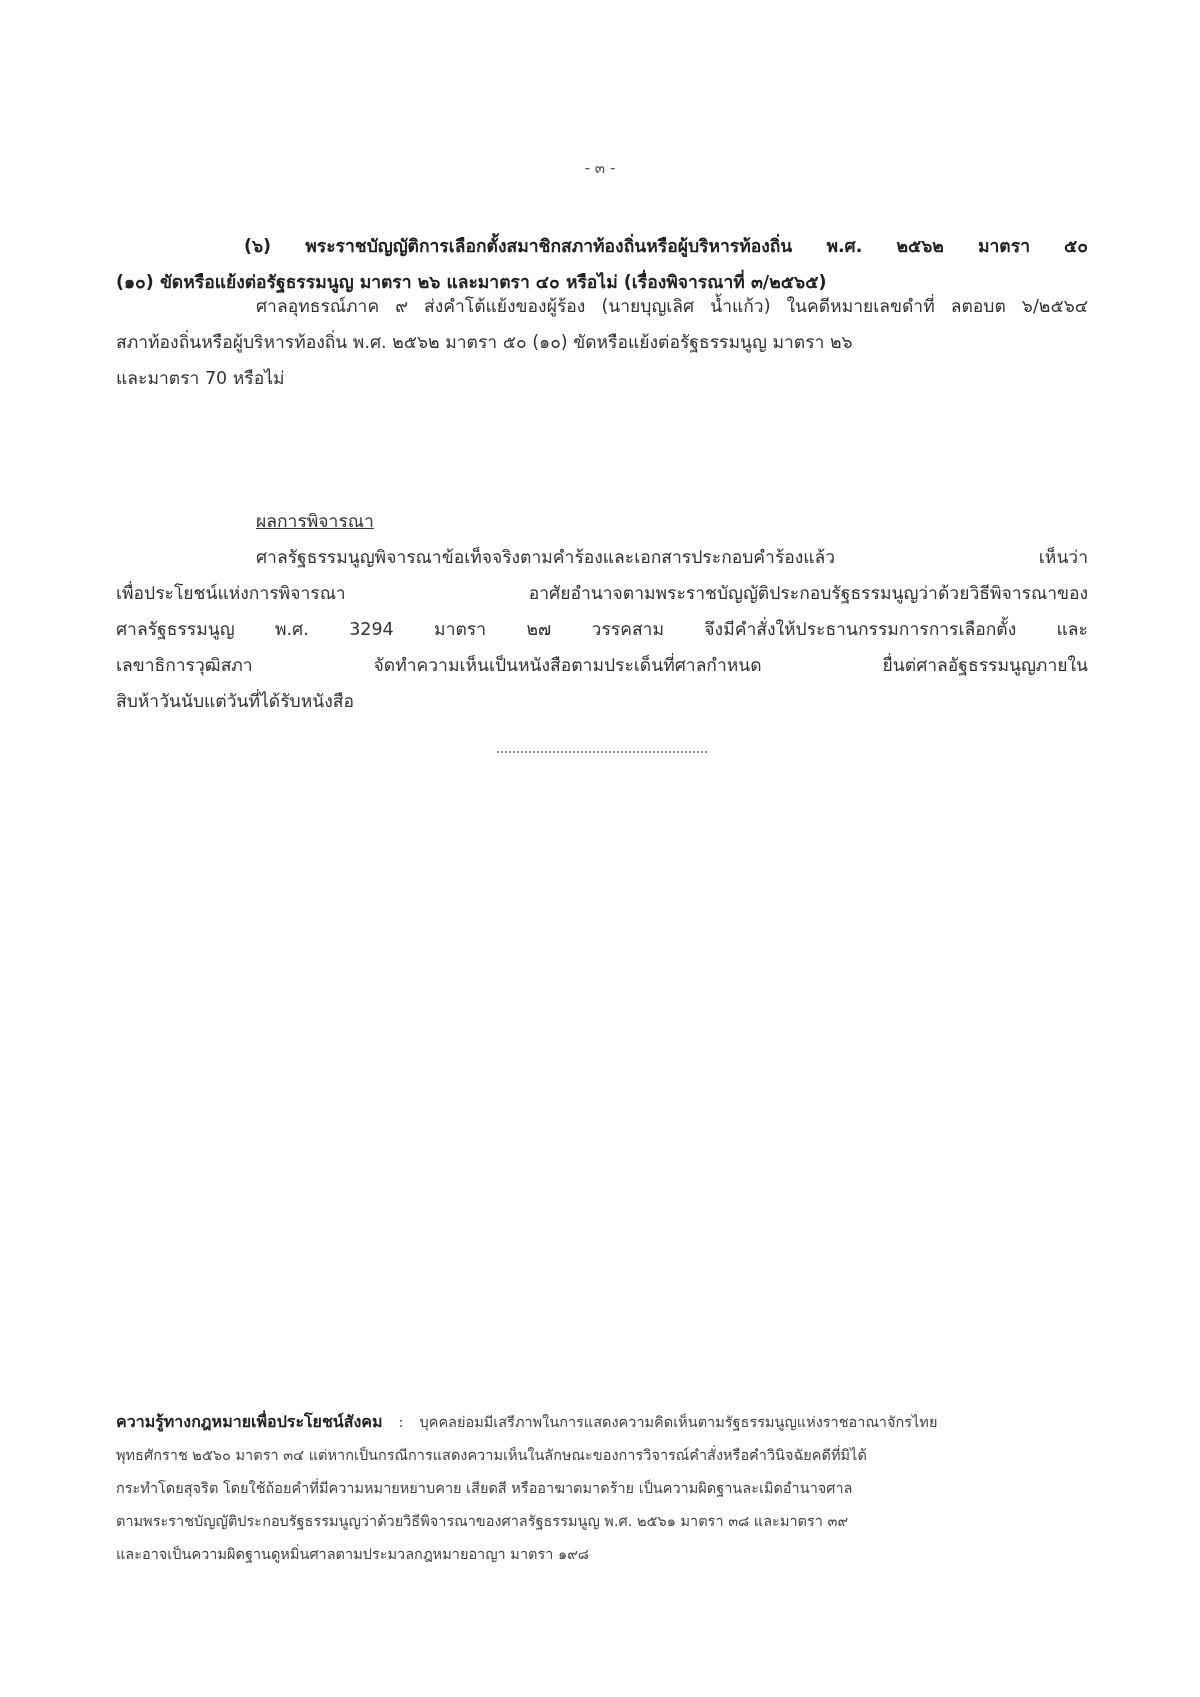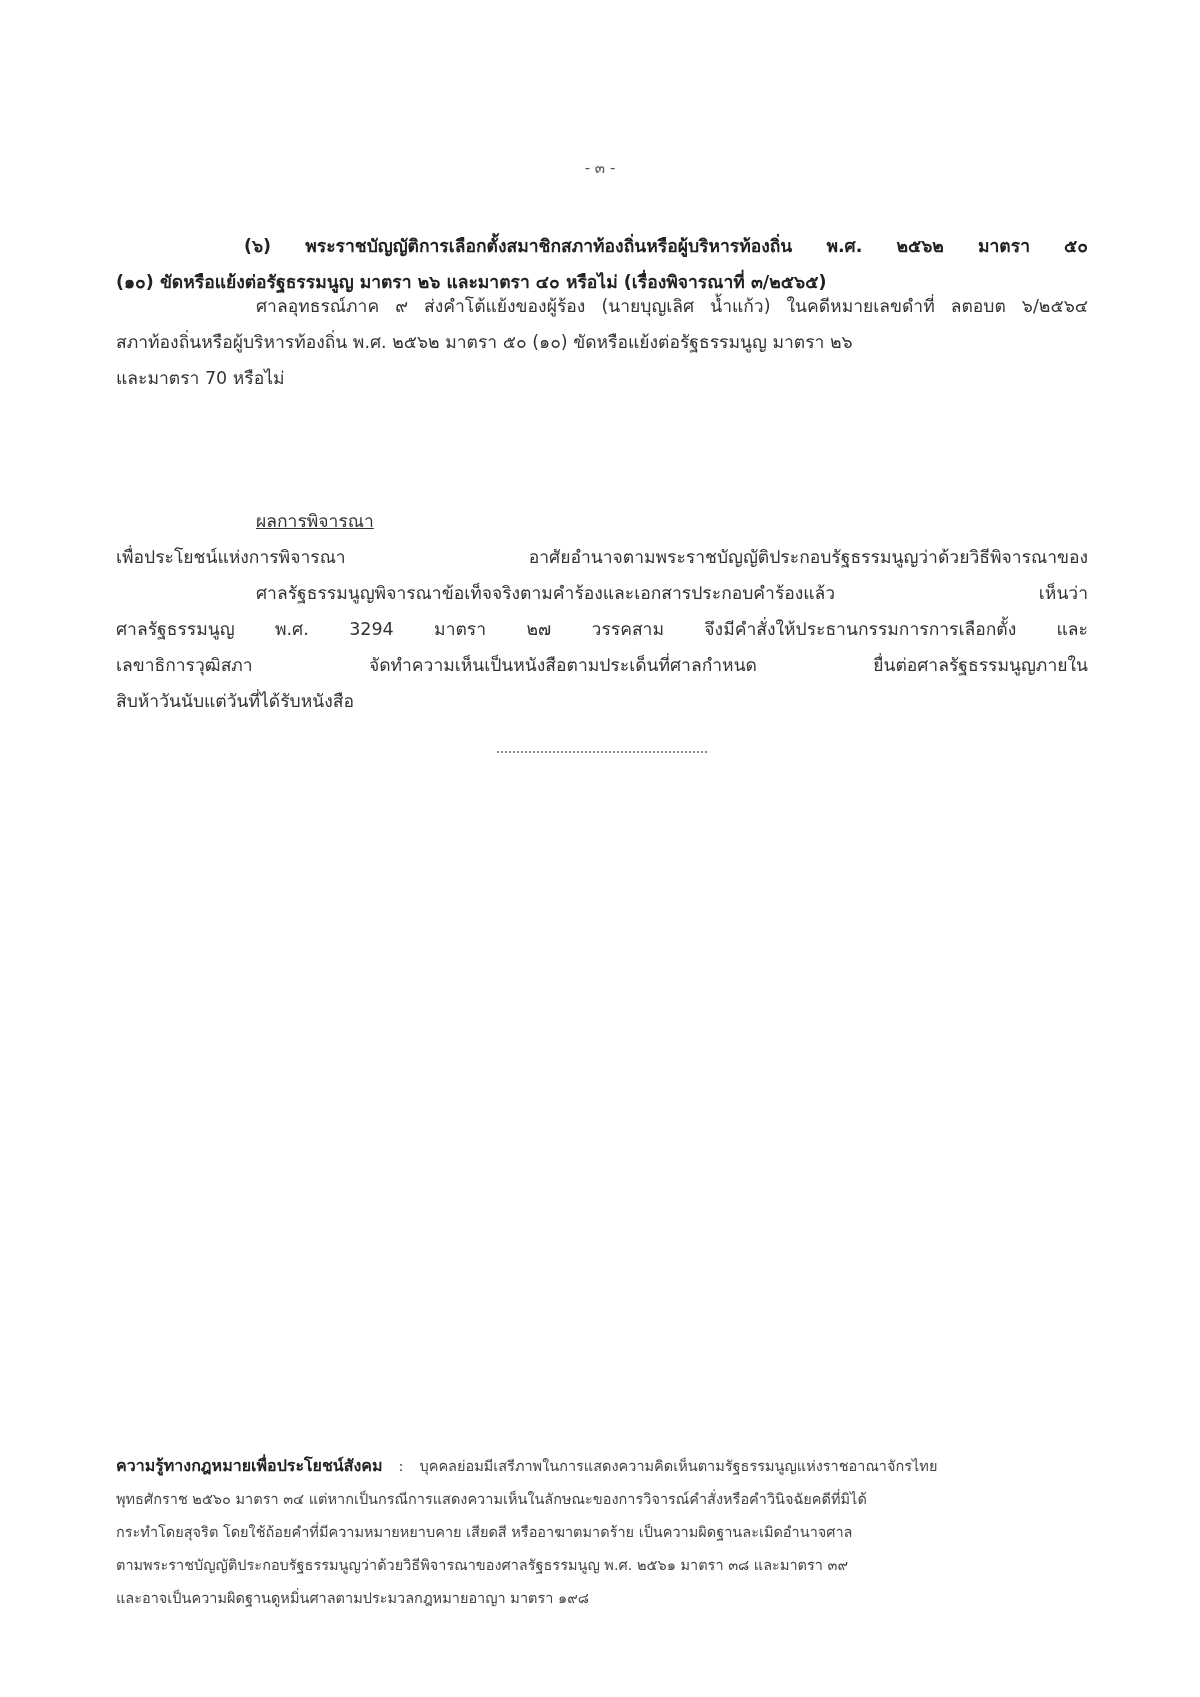--- a/index.html
+++ b/index.html
@@ -22,21 +22,21 @@
     .line { display: block; white-space: nowrap; }
     .justify { text-align: justify; text-align-last: justify; white-space: normal; }
     .indent { padding-left: 140px; }
     .result-heading { text-decoration: underline; padding-left: 140px; }
     .para2 { top: 503px; color: #333; }
     .sep {
       position: absolute; top: 751px; left: 497px; width: 210px; height: 0;
       border-top: 2px dotted #888;
     }
     .footnote {
-      position: absolute; top: 1449px; left: 116px; width: 972px;
+      position: absolute; top: 1405px; left: 116px; width: 972px;
       font-size: 14.5px; line-height: 33px; color: #444;
     }
     .footnote .fn-title { font-weight: bold; color: #222; font-size: 16px; }
     .footnote .colon { padding: 0 16px; }
   </style>
 </head>
 <body>
 
 <div class="page-number">- ๓ -</div>
 
@@ -46,24 +46,24 @@
 </div>
 
 <div class="body-text para1">
   <span class="line justify indent">ศาลอุทธรณ์ภาค ๙ ส่งคำโต้แย้งของผู้ร้อง (นายบุญเลิศ น้ำแก้ว) ในคดีหมายเลขดำที่ ลตอบต ๖/๒๕๖๔</span>
   <span class="line">สภาท้องถิ่นหรือผู้บริหารท้องถิ่น พ.ศ. ๒๕๖๒ มาตรา ๕๐ (๑๐) ขัดหรือแย้งต่อรัฐธรรมนูญ มาตรา ๒๖</span>
   <span class="line">และมาตรา 70 หรือไม่</span>
 </div>
 
 <div class="body-text para2">
   <span class="line result-heading">ผลการพิจารณา</span>
+  <span class="line justify indent">ศาลรัฐธรรมนูญพิจารณาข้อเท็จจริงตามคำร้องและเอกสารประกอบคำร้องแล้ว เห็นว่า</span>
   <span class="line justify">เพื่อประโยชน์แห่งการพิจารณา อาศัยอำนาจตามพระราชบัญญัติประกอบรัฐธรรมนูญว่าด้วยวิธีพิจารณาของ</span>
-  <span class="line justify indent">ศาลรัฐธรรมนูญพิจารณาข้อเท็จจริงตามคำร้องและเอกสารประกอบคำร้องแล้ว เห็นว่า</span>
   <span class="line justify">ศาลรัฐธรรมนูญ พ.ศ. 3294 มาตรา ๒๗ วรรคสาม จึงมีคำสั่งให้ประธานกรรมการการเลือกตั้ง และ</span>
-  <span class="line justify">เลขาธิการวุฒิสภา จัดทำความเห็นเป็นหนังสือตามประเด็นที่ศาลกำหนด ยื่นต่อศาลรัฐธรรมนูญภายใน</span>
+  <span class="line justify">เลขาธิการวุฒิสภา จัดทำความเห็นเป็นหนังสือตามประเด็นที่ศาลกำหนด ยื่นต่ศาลอัฐธรรมนูญภายใน</span>
   <span class="line">สิบห้าวันนับแต่วันที่ได้รับหนังสือ</span>
 </div>
 
 <div class="sep"></div>
 
 <div class="footnote">
   <span class="line">
     <span class="fn-title">ความรู้ทางกฎหมายเพื่อประโยชน์สังคม</span><span class="colon">:</span><span>บุคคลย่อมมีเสรีภาพในการแสดงความคิดเห็นตามรัฐธรรมนูญแห่งราชอาณาจักรไทย</span>
   </span>
   <span class="line">พุทธศักราช ๒๕๖๐ มาตรา ๓๔ แต่หากเป็นกรณีการแสดงความเห็นในลักษณะของการวิจารณ์คำสั่งหรือคำวินิจฉัยคดีที่มิได้</span>

